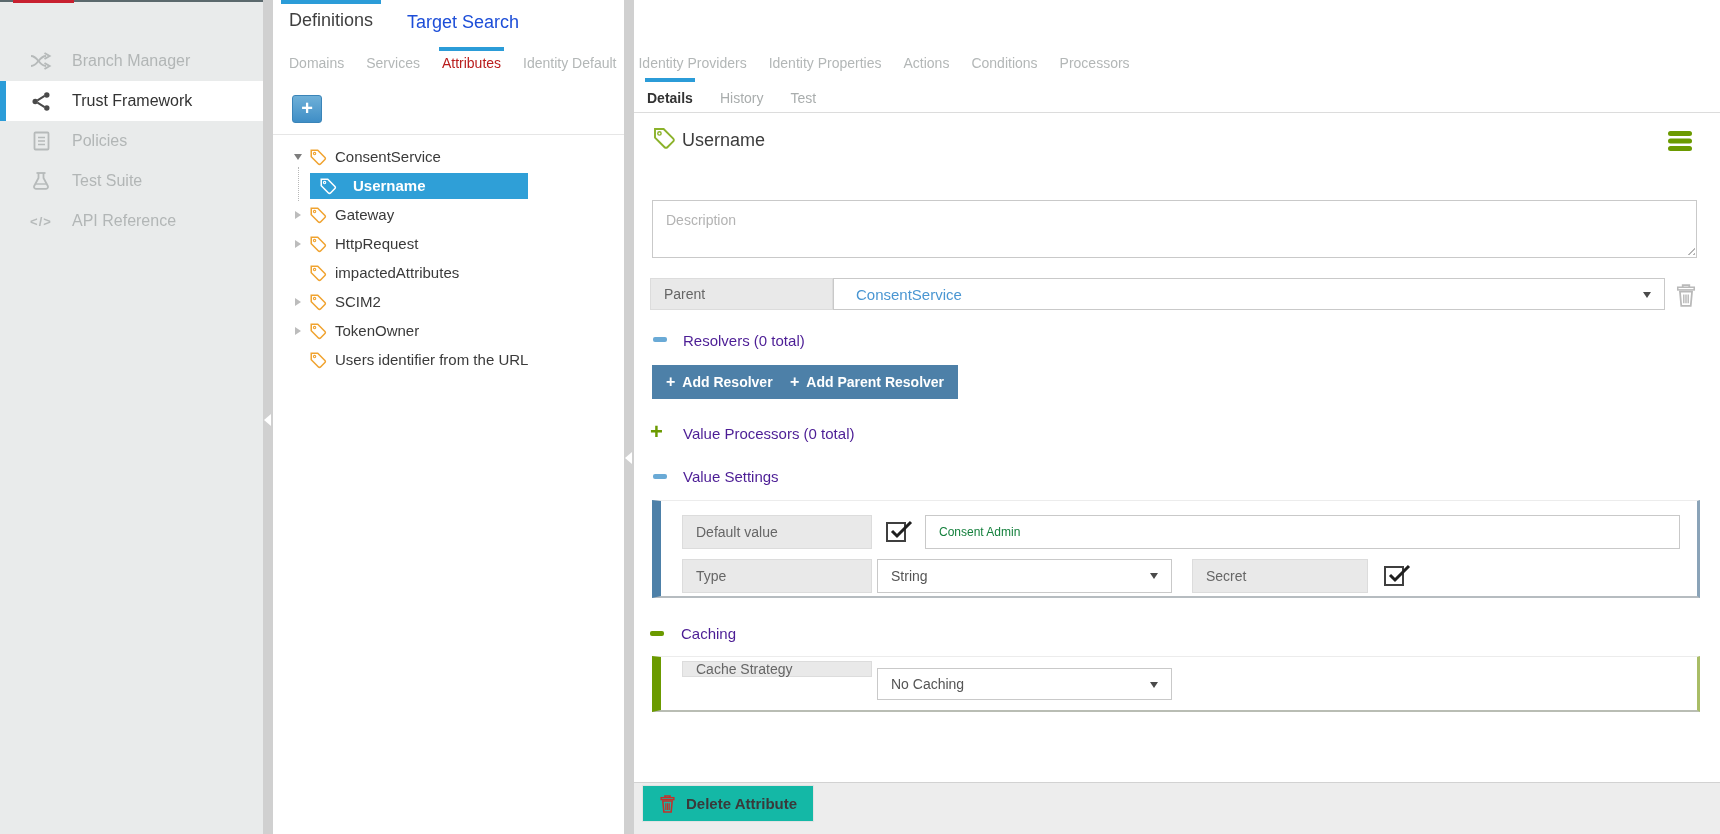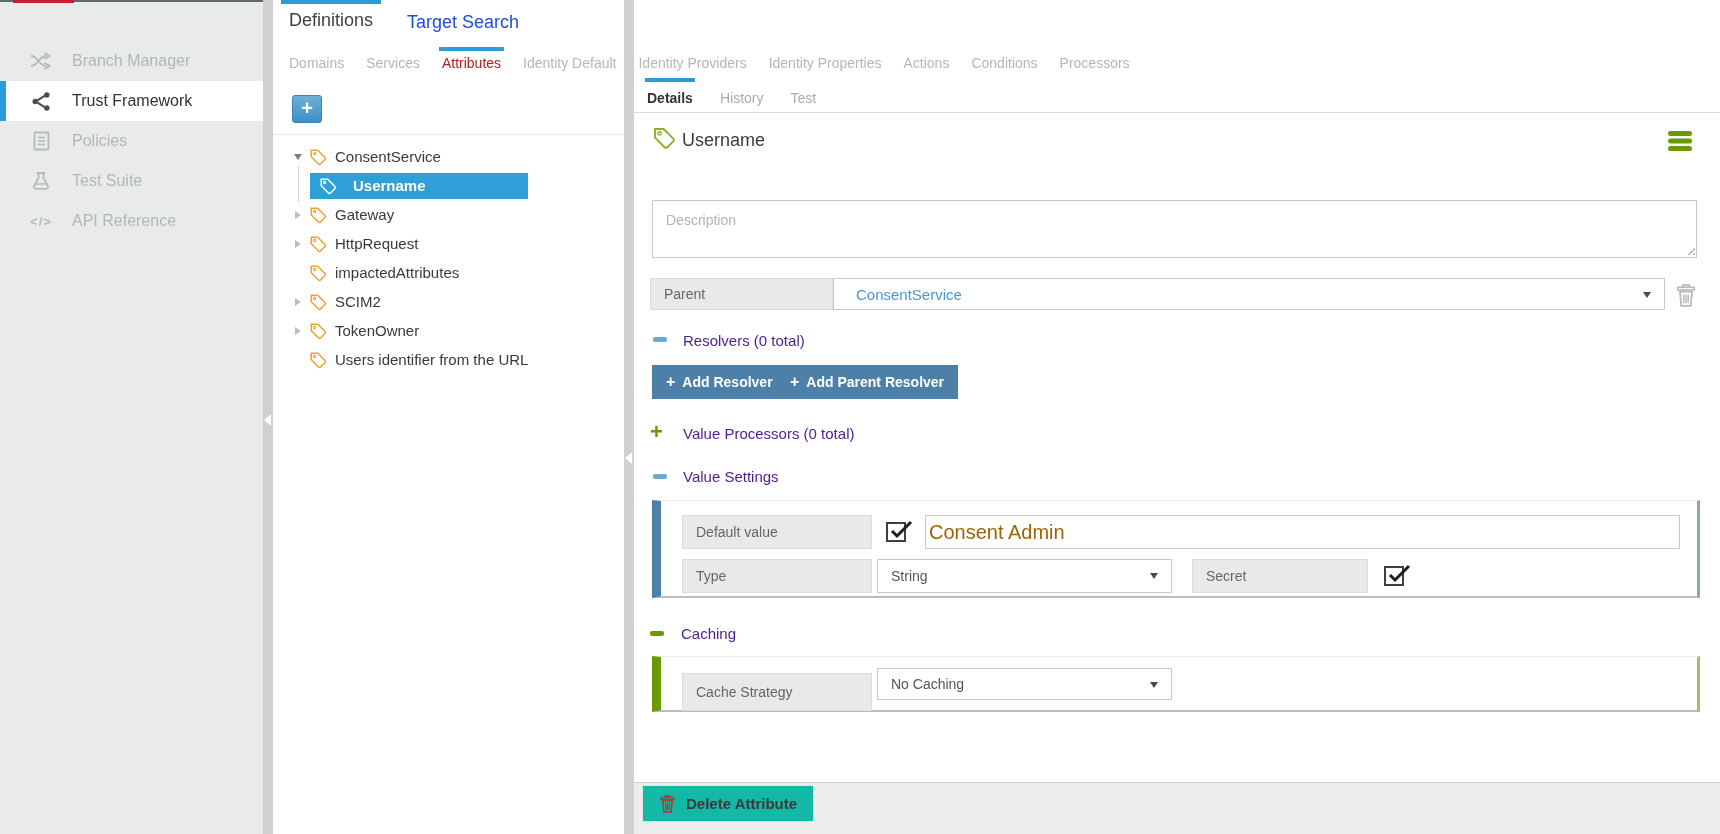--- a/index.html
+++ b/index.html
@@ -76,21 +76,21 @@
   .sec-plus { position:absolute; font-size:22px; font-weight:bold; color:#6b9a00; line-height:16px; }
   .blue-btn { position:absolute; top:365px; height:34px; background:#4d80a8; color:#fff; border:none;
     font-family:"Liberation Sans",sans-serif; font-size:14px; font-weight:bold; display:flex; align-items:center; gap:7px; padding:0 14px; cursor:pointer; }
   .blue-btn .plus { font-size:16px; font-weight:bold; }
   .panel { position:absolute; left:652px; width:1048px; background:#fff; }
   .vs-panel { top:500px; height:98px; border-left:9px solid #4d80a8; border-right:3px solid #8aa3b8; border-bottom:2px solid #b6bcc0; border-top:1px solid #ececec; }
   .caching-panel { top:656px; height:56px; border-left:9px solid #6b9a00; border-right:3px solid #a9bd66; border-bottom:2px solid #b9bdb4; border-top:1px solid #ececec; }
   .panel .field-label { position:absolute; }
   .checkbox { position:absolute; width:20px; height:20px; background:#fff; border:2px solid #3f3f3f; cursor:pointer; }
   .checkbox svg { position:absolute; left:0px; top:-5px; overflow:visible; }
-  .text-input { position:absolute; border:1px solid #c9c9c9; font-family:"Liberation Sans",sans-serif; font-size:20px; color:#a16207; padding-left:3px; outline:none; }
+  .text-input { position:absolute; border:1px solid #c9c9c9; font-family:"Liberation Sans",sans-serif; font-size:12px; color:#15803d; padding-left:13px; outline:none; }
   
   .footer { position:absolute; left:634px; top:782px; width:1086px; height:52px; background:#ededed; border-top:1px solid #d2d2d2; }
   .footer-btn { position:absolute; height:37px; background:#14b8a6; border:1px solid #e2e2e2; display:flex; align-items:center; gap:10px;
     padding:0 16px; font-family:"Liberation Sans",sans-serif; font-size:15px; font-weight:bold; color:#3a3a3a; cursor:pointer; }
   .delete-btn { left:8px; top:2px; }
   .save-btn { left:931px; top:1px; height:39px; }
 </style>
 </head>
 <body>
 
@@ -342,21 +342,21 @@
     <div class="checkbox" style="left:723px; top:65px;">
       <svg width="26" height="22" viewBox="0 0 26 22">
           <polyline points="4,12 9,17 23,3" fill="none" stroke="#1f1f1f" stroke-width="3"></polyline>
         </svg>
     </div>
   </div>
 
   <div class="sec-minus green" style="left:650px; top:631px;"></div>
   <div class="sec-title" style="left:681px; top:625px;">Caching</div>
   <div class="panel caching-panel">
-    <div class="field-label" style="left:21px; top:16px; width:190px; height:38px;">Cache Strategy</div>
+    <div class="field-label" style="left:21px; top:4px; width:190px; height:16px;">Cache Strategy</div>
     <div class="selectbox" style="position:absolute; left:216px; top:11px; width:295px; height:32px; padding-left:13px;">
       <span>No Caching</span>
     </div>
   </div>
 
   <div class="footer">
     <button class="footer-btn delete-btn">
       <svg width="17" height="20" viewBox="0 0 20 22">
           <path d="M7 3.5 V1.5 h6 v2" fill="none" stroke="#c4302b" stroke-width="1.8"></path>
           <rect x="2.5" y="3.5" width="15" height="2.4" fill="none" stroke="#c4302b" stroke-width="1.6"></rect>

